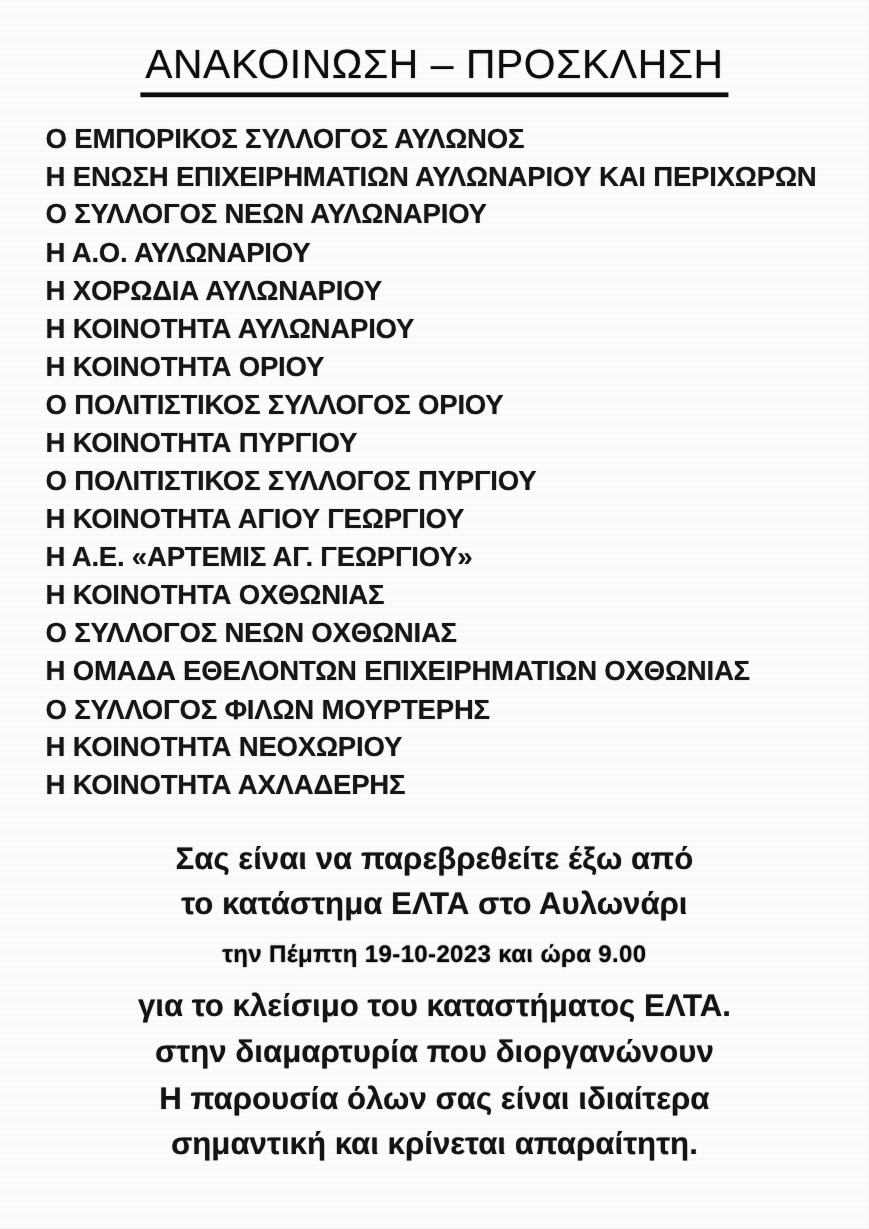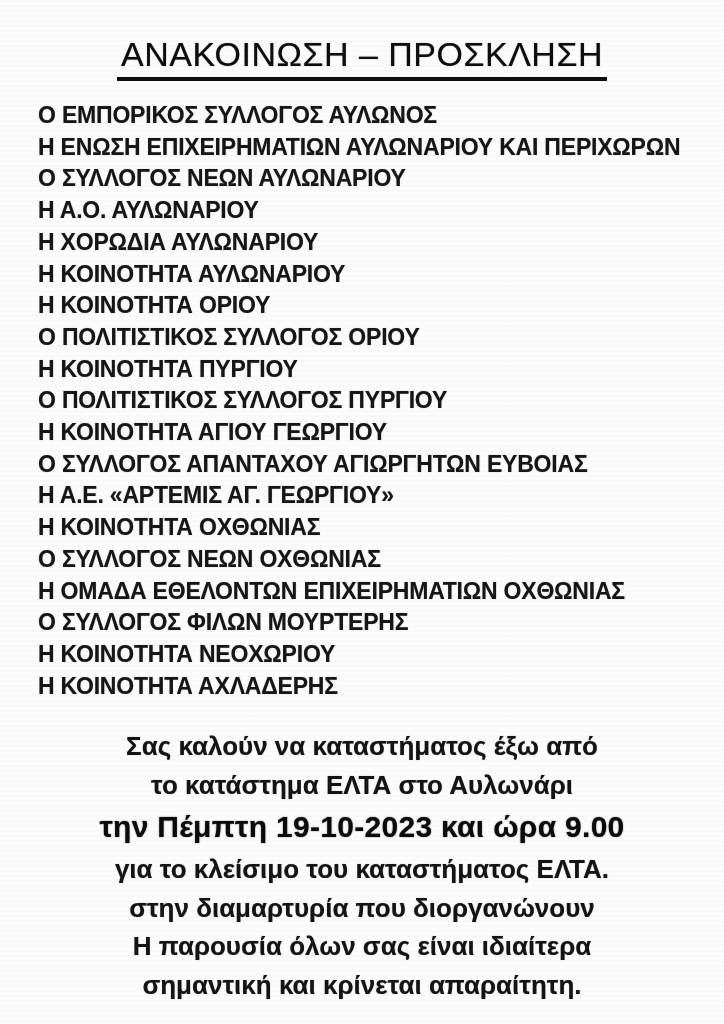--- a/index.html
+++ b/index.html
@@ -54,21 +54,21 @@
     text-align: center;
   }
   .inv-line {
     font-size: 26px;
     font-weight: 700;
     line-height: 38.5px;
     color: #141414;
     text-shadow: 0 0 1px rgba(0,0,0,0.45);
   }
   .inv-date {
-    font-size: 30px;
+    font-size: 20px;
     font-weight: 800;
     letter-spacing: 0.3px;
     line-height: 46px;
     color: #0b0b0b;
     text-shadow: 0 0 1.5px rgba(0,0,0,0.65);
   }
 </style>
 </head>
 <body>
 
@@ -83,32 +83,31 @@
     <div class="org-line">Η ΕΝΩΣΗ ΕΠΙΧΕΙΡΗΜΑΤΙΩΝ ΑΥΛΩΝΑΡΙΟΥ ΚΑΙ ΠΕΡΙΧΩΡΩΝ</div>
     <div class="org-line">Ο ΣΥΛΛΟΓΟΣ ΝΕΩΝ ΑΥΛΩΝΑΡΙΟΥ</div>
     <div class="org-line">Η Α.Ο. ΑΥΛΩΝΑΡΙΟΥ</div>
     <div class="org-line">Η ΧΟΡΩΔΙΑ ΑΥΛΩΝΑΡΙΟΥ</div>
     <div class="org-line">Η ΚΟΙΝΟΤΗΤΑ ΑΥΛΩΝΑΡΙΟΥ</div>
     <div class="org-line">Η ΚΟΙΝΟΤΗΤΑ ΟΡΙΟΥ</div>
     <div class="org-line">Ο ΠΟΛΙΤΙΣΤΙΚΟΣ ΣΥΛΛΟΓΟΣ ΟΡΙΟΥ</div>
     <div class="org-line">Η ΚΟΙΝΟΤΗΤΑ ΠΥΡΓΙΟΥ</div>
     <div class="org-line">Ο ΠΟΛΙΤΙΣΤΙΚΟΣ ΣΥΛΛΟΓΟΣ ΠΥΡΓΙΟΥ</div>
     <div class="org-line">Η ΚΟΙΝΟΤΗΤΑ ΑΓΙΟΥ ΓΕΩΡΓΙΟΥ</div>
-    <div class="org-line">Ο ΣΥΛΛΟΓΟΣ ΑΠΑΝΤΑΧΟΥ ΑΓΙΩΡΓΗΤΩΝ ΕΥΒΟΙΑΣ</div>
     <div class="org-line">Η Α.Ε. «ΑΡΤΕΜΙΣ ΑΓ. ΓΕΩΡΓΙΟΥ»</div>
     <div class="org-line">Η ΚΟΙΝΟΤΗΤΑ ΟΧΘΩΝΙΑΣ</div>
     <div class="org-line">Ο ΣΥΛΛΟΓΟΣ ΝΕΩΝ ΟΧΘΩΝΙΑΣ</div>
     <div class="org-line">Η ΟΜΑΔΑ ΕΘΕΛΟΝΤΩΝ ΕΠΙΧΕΙΡΗΜΑΤΙΩΝ ΟΧΘΩΝΙΑΣ</div>
     <div class="org-line">Ο ΣΥΛΛΟΓΟΣ ΦΙΛΩΝ ΜΟΥΡΤΕΡΗΣ</div>
     <div class="org-line">Η ΚΟΙΝΟΤΗΤΑ ΝΕΟΧΩΡΙΟΥ</div>
     <div class="org-line">Η ΚΟΙΝΟΤΗΤΑ ΑΧΛΑΔΕΡΗΣ</div>
   </div>
 
   <div class="invitation">
-    <div class="inv-line">Σας καλούν να καταστήματος έξω από</div>
+    <div class="inv-line">Σας είναι να παρεβρεθείτε έξω από</div>
     <div class="inv-line">το κατάστημα ΕΛΤΑ στο Αυλωνάρι</div>
     <div class="inv-date">την Πέμπτη 19-10-2023 και ώρα 9.00</div>
     <div class="inv-line">για το κλείσιμο του καταστήματος ΕΛΤΑ.</div>
     <div class="inv-line">στην διαμαρτυρία που διοργανώνουν</div>
     <div class="inv-line">Η παρουσία όλων σας είναι ιδιαίτερα</div>
     <div class="inv-line">σημαντική και κρίνεται απαραίτητη.</div>
   </div>
 
 </div>
 

